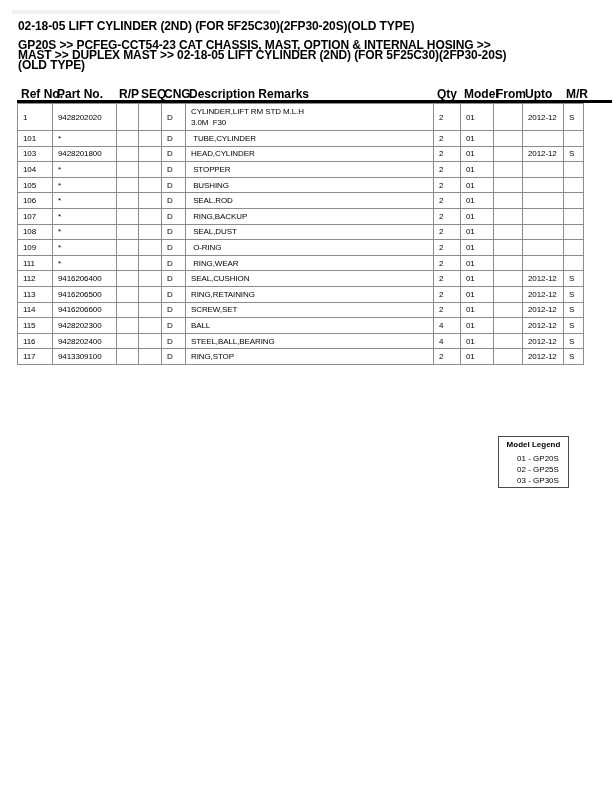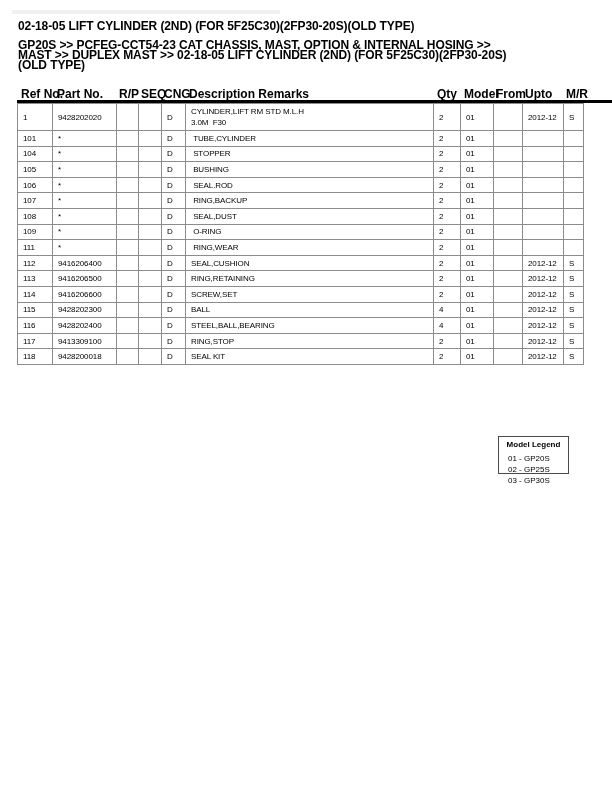--- a/index.html
+++ b/index.html
@@ -25,26 +25,26 @@
     border-collapse:collapse; table-layout:fixed;
   }
   table.parts td {
     border:1px solid #8c8c8c; font-size:8px; line-height:11px;
     padding:0 0 0 5px; vertical-align:middle; white-space:pre-wrap;
     overflow:hidden; letter-spacing:-0.1px;
   }
   table.parts tr { height:15.6px; }
   table.parts tr.tall { height:27px; }
   .legend {
-    position:absolute; left:498px; top:436px; width:71px; height:38px;
+    position:absolute; left:498px; top:436px; width:71px; height:52px;
     border:1.5px solid #4a4a4a; box-sizing:border-box; background:#fff;
   }
   .legend-title { font-size:8px; font-weight:bold; text-align:center; margin-top:3px; }
   .legend-items { margin:4px 0 0 9px; font-size:8px; line-height:11px; }
-  .legend-items div { white-space:nowrap; }
+  .legend-items div { white-space:nowrap;text-align:center; }
 </style>
 </head>
 <body>
 
 <div class="page">
 
   <div class="artifact"></div>
 
   <div class="title">02-18-05 LIFT CYLINDER (2ND) (FOR 5F25C30)(2FP30-20S)(OLD TYPE)</div>
 
@@ -100,20 +100,33 @@
           <td></td>
           <td>D</td>
           <td> TUBE,CYLINDER</td>
           <td>2</td>
           <td>01</td>
           <td></td>
           <td></td>
           <td></td>
         </tr>
         <tr>
+          <td>103</td>
+          <td>9428201800</td>
+          <td></td>
+          <td></td>
+          <td>D</td>
+          <td>HEAD,CYLINDER</td>
+          <td>2</td>
+          <td>01</td>
+          <td></td>
+          <td>2012-12</td>
+          <td>S</td>
+        </tr>
+        <tr>
           <td>104</td>
           <td>*</td>
           <td></td>
           <td></td>
           <td>D</td>
           <td> STOPPER</td>
           <td>2</td>
           <td>01</td>
           <td></td>
           <td></td>
@@ -262,33 +275,20 @@
           <td>2012-12</td>
           <td>S</td>
         </tr>
         <tr>
           <td>117</td>
           <td>9413309100</td>
           <td></td>
           <td></td>
           <td>D</td>
           <td>RING,STOP</td>
-          <td>2</td>
-          <td>01</td>
-          <td></td>
-          <td>2012-12</td>
-          <td>S</td>
-        </tr>
-        <tr>
-          <td>118</td>
-          <td>9428200018</td>
-          <td></td>
-          <td></td>
-          <td>D</td>
-          <td>SEAL KIT</td>
           <td>2</td>
           <td>01</td>
           <td></td>
           <td>2012-12</td>
           <td>S</td>
         </tr>
       </tbody>
   </table>
 
   <div class="legend">

